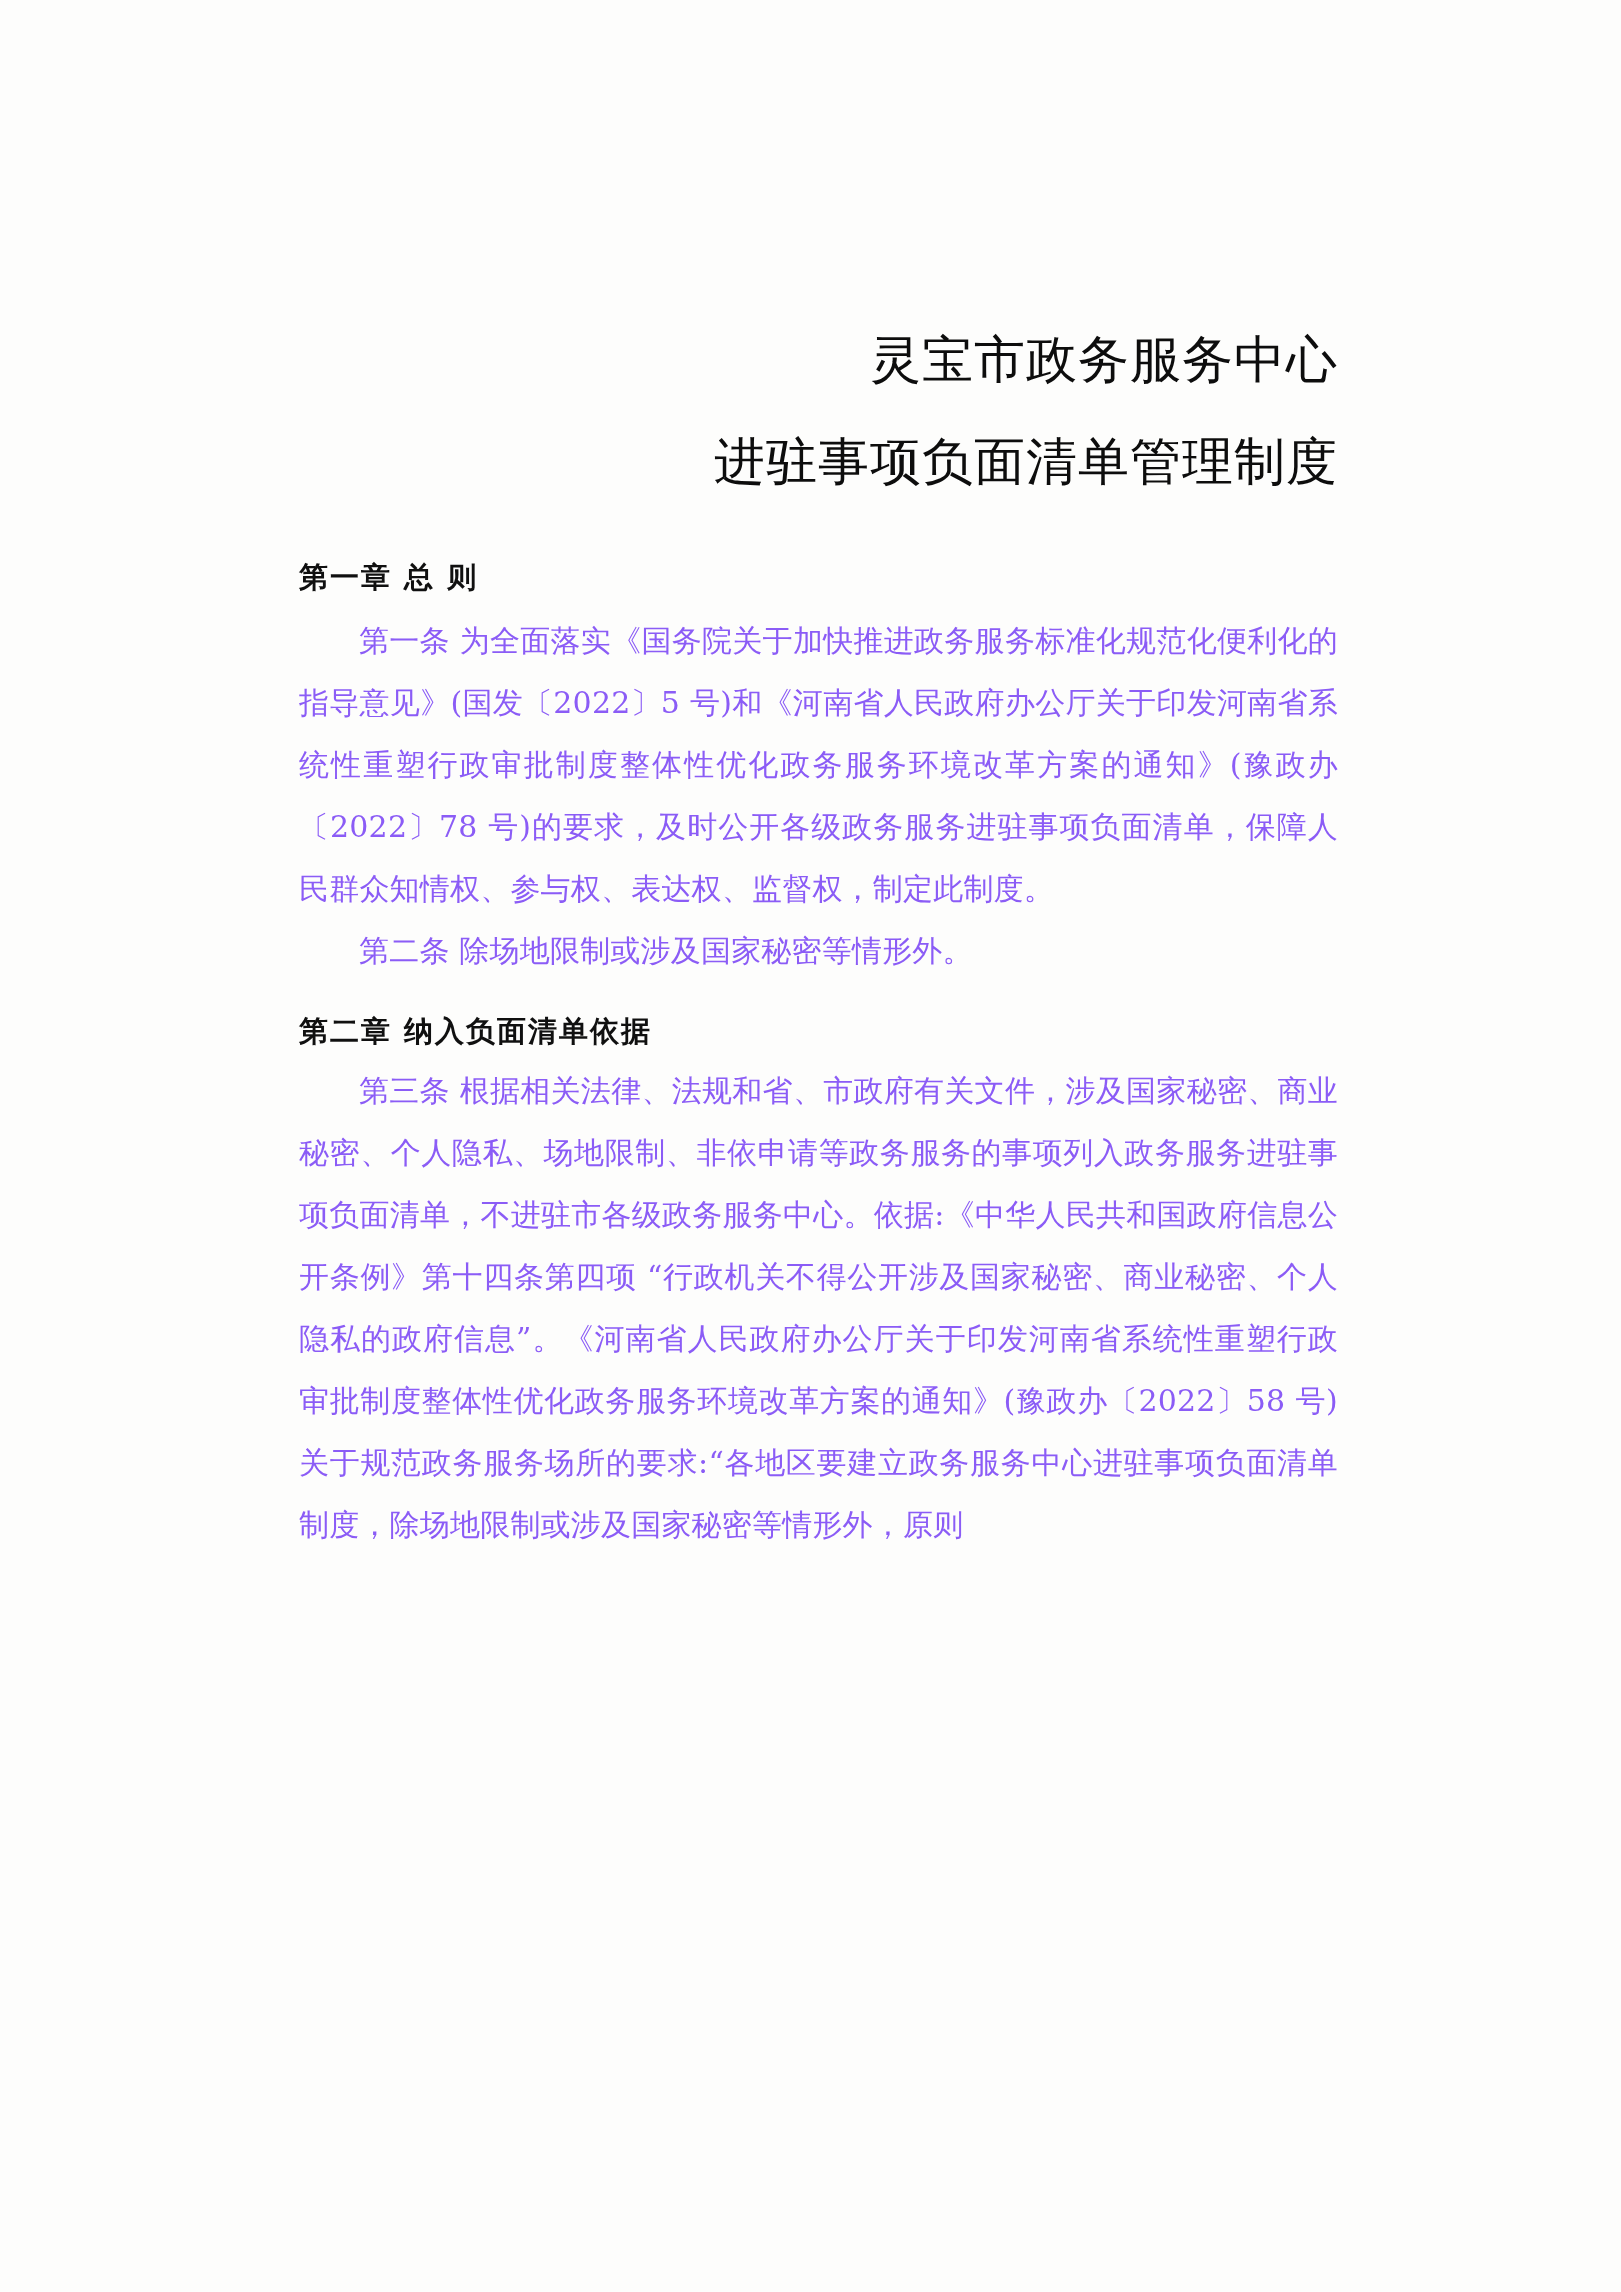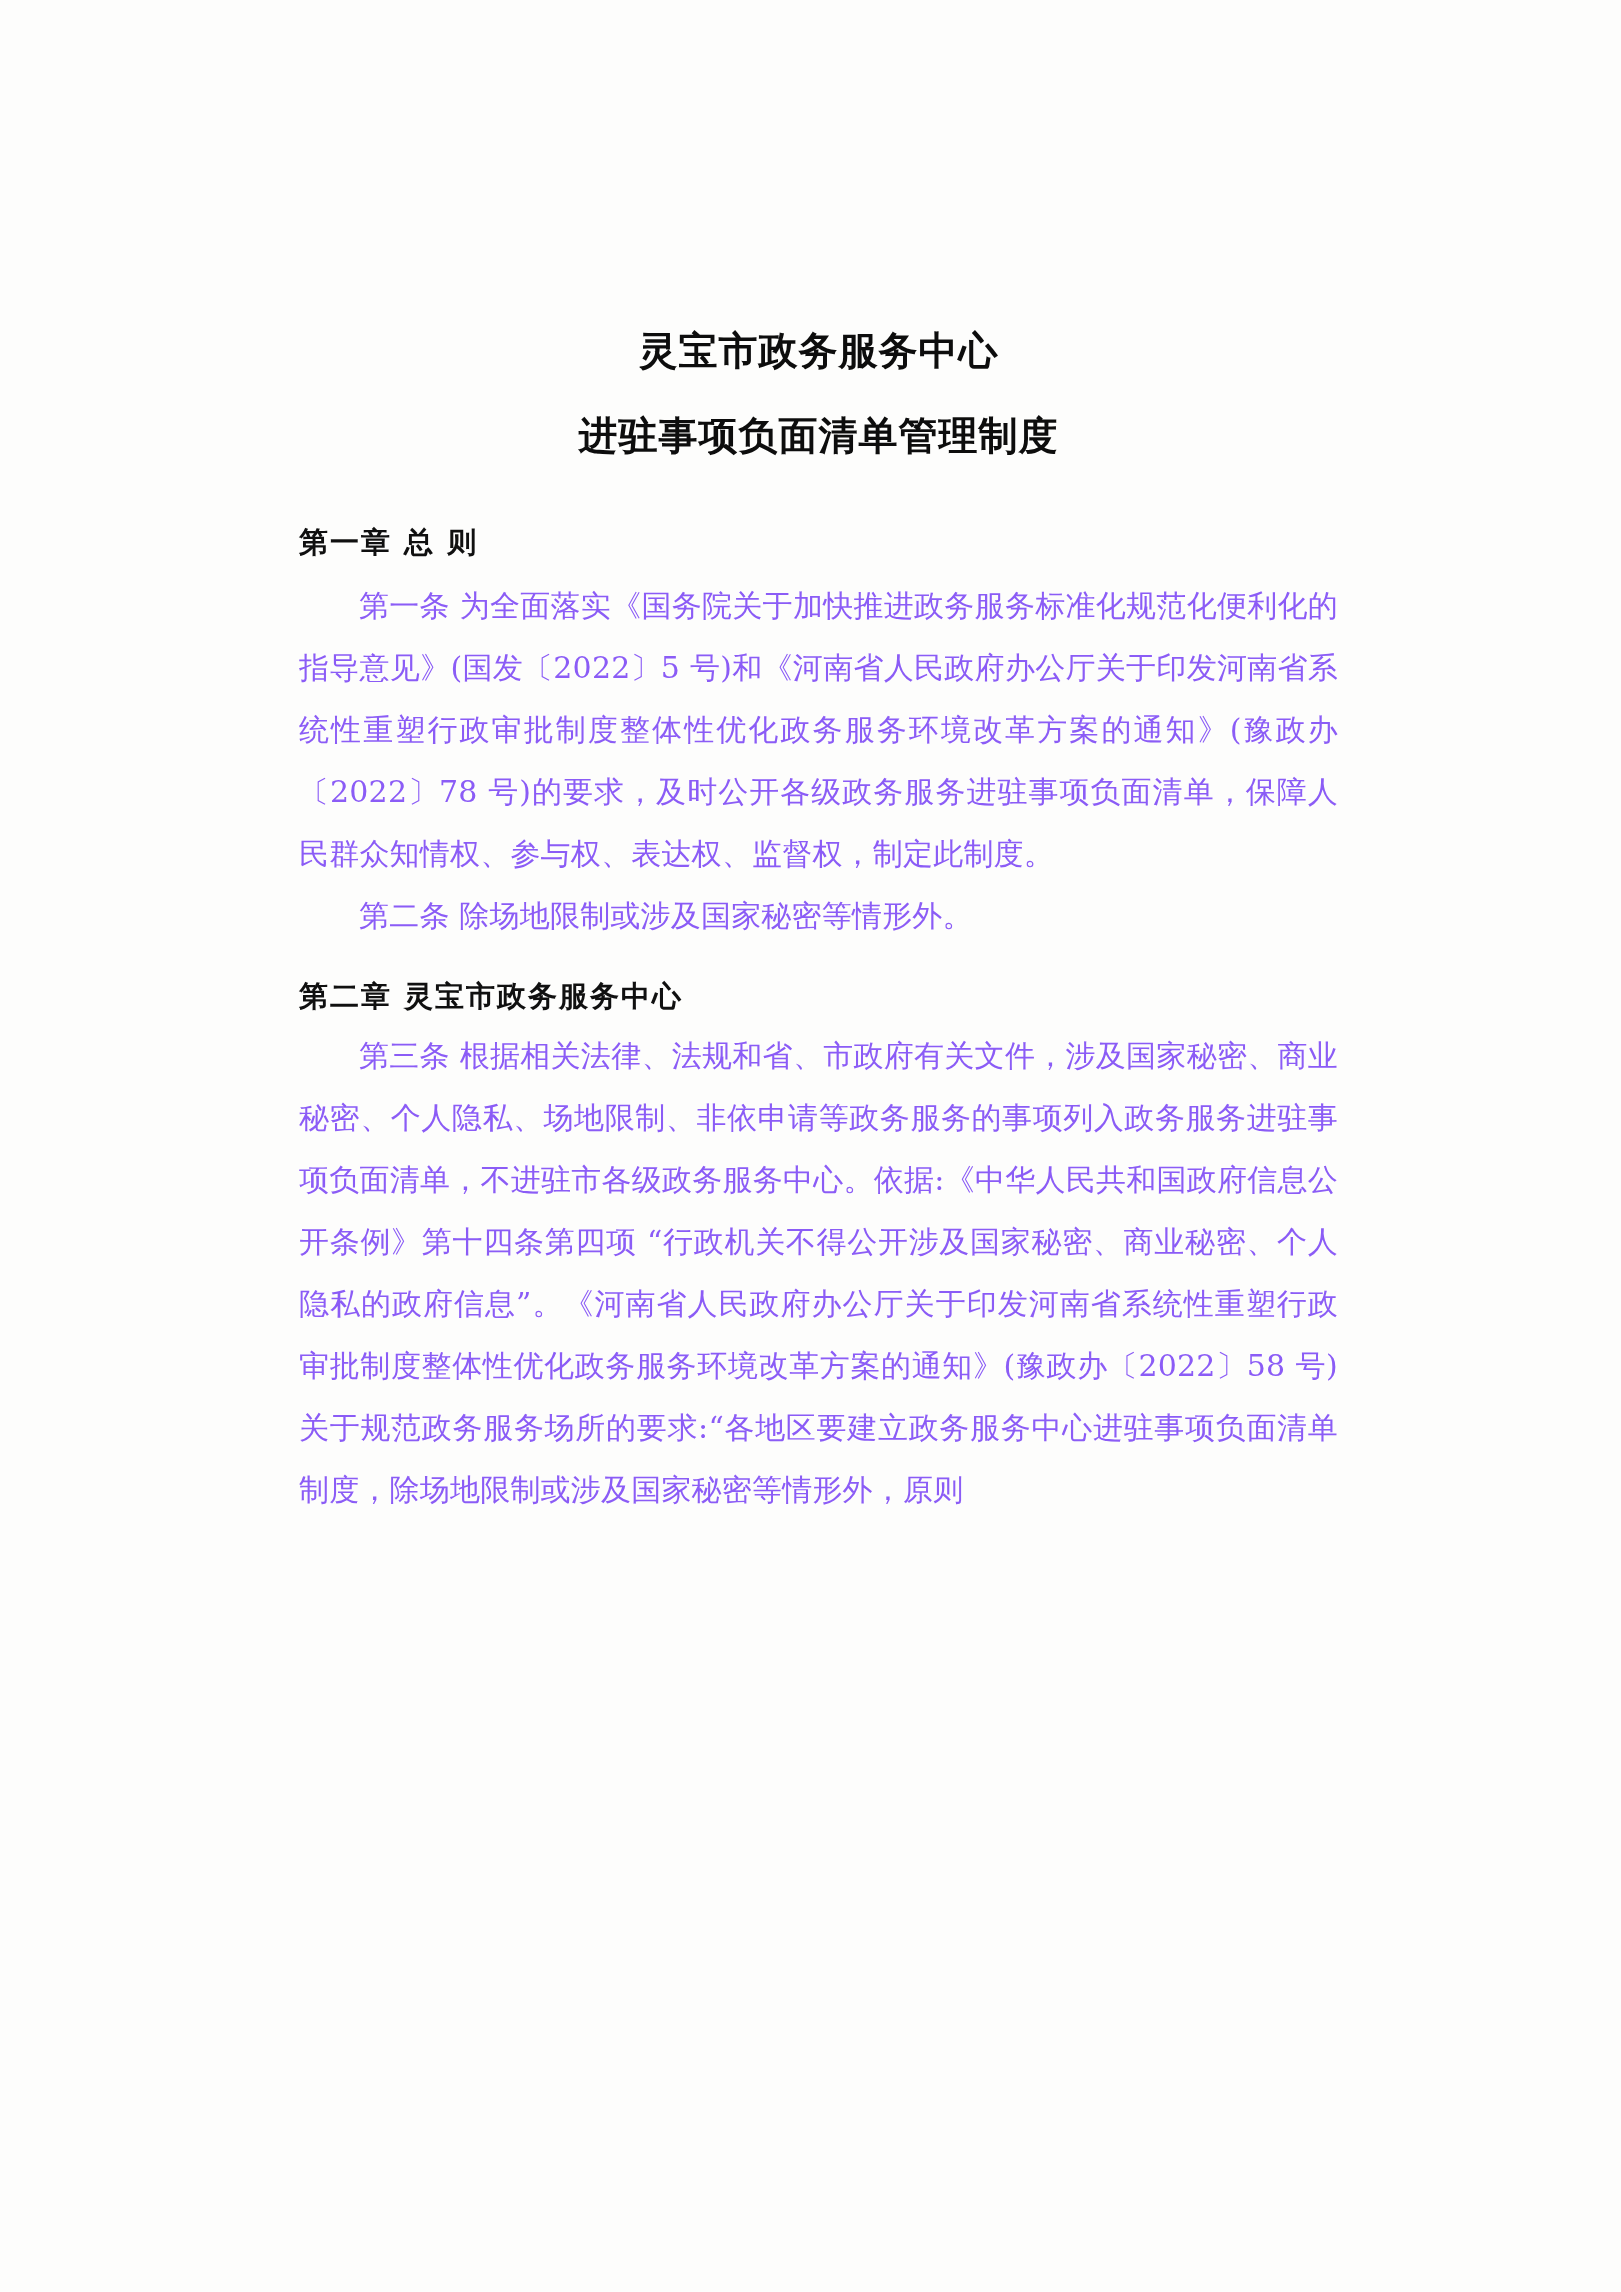--- a/index.html
+++ b/index.html
@@ -23,24 +23,24 @@
     height: 2293px;
     background: #fdfdfc;
   }
   .content {
     position: absolute;
     left: 299px;
     top: 323px;
     width: 1039px;
   }
   .doc-title {
-    text-align: center;
+    text-align: right;
     font-family: "DejaVu Sans", "Liberation Sans", sans-serif;
-    font-weight: 700;
-    font-size: 39px;
+    font-weight: 400;
+    font-size: 51px;
     line-height: 1.45;
     letter-spacing: 1px;
     color: #0d0d0d;
     margin: 0 0 0 0;
   }
   .doc-title .line2 {
     display: block;
     margin-top: 28px;
   }
   .chapter {
@@ -78,19 +78,19 @@
       <span>灵宝市政务服务中心</span>
       <span class="line2">进驻事项负面清单管理制度</span>
     </h1>
 
     <div class="chapter">第一章 总    则</div>
 
     <p class="para">第一条 为全面落实《国务院关于加快推进政务服务标准化规范化便利化的指导意见》(国发〔2022〕5 号)和《河南省人民政府办公厅关于印发河南省系统性重塑行政审批制度整体性优化政务服务环境改革方案的通知》(豫政办〔2022〕78 号)的要求，及时公开各级政务服务进驻事项负面清单，保障人民群众知情权、参与权、表达权、监督权，制定此制度。</p>
 
     <p class="para">第二条 除场地限制或涉及国家秘密等情形外。</p>
 
-    <div class="chapter tight">第二章 灵宝市政务服务中心</div>
+    <div class="chapter tight">第二章 纳入负面清单依据</div>
 
     <p class="para">第三条 根据相关法律、法规和省、市政府有关文件，涉及国家秘密、商业秘密、个人隐私、场地限制、非依申请等政务服务的事项列入政务服务进驻事项负面清单，不进驻市各级政务服务中心。依据:《中华人民共和国政府信息公开条例》第十四条第四项 “行政机关不得公开涉及国家秘密、商业秘密、个人隐私的政府信息”。《河南省人民政府办公厅关于印发河南省系统性重塑行政审批制度整体性优化政务服务环境改革方案的通知》(豫政办〔2022〕58 号)关于规范政务服务场所的要求:“各地区要建立政务服务中心进驻事项负面清单制度，除场地限制或涉及国家秘密等情形外，原则</p>
 
   </div>
 </div>
 
 
 </body></html>

